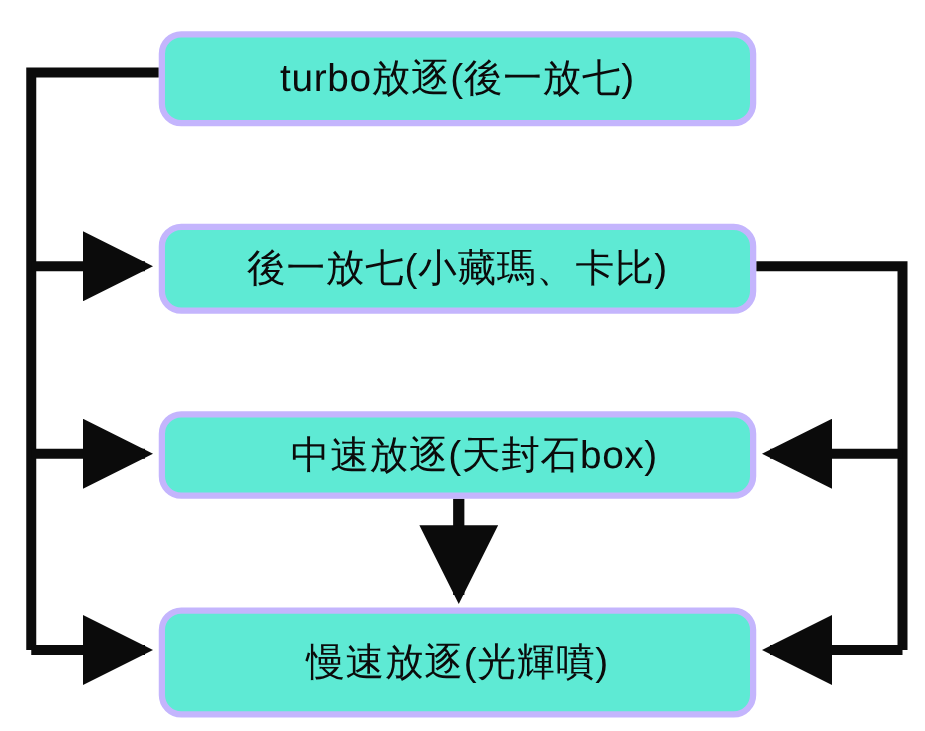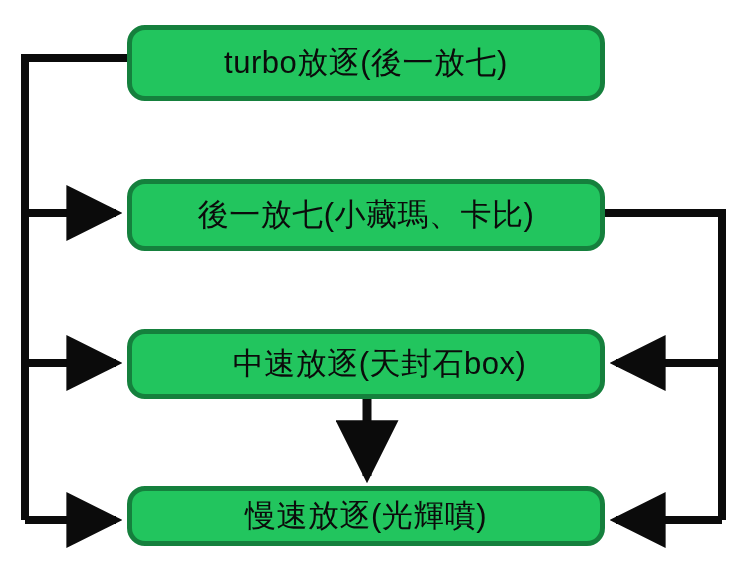--- a/index.html
+++ b/index.html
@@ -26,42 +26,42 @@
   .node-layer {
     position: absolute;
     top: 0;
     left: 0;
     width: 740px;
     height: 585px;
   }
   .node {
     position: absolute;
     box-sizing: border-box;
-    border: 5px solid #15803d;
+    border: 5px solid #c4b5fd;
     border-radius: 18px;
-    background: #22c55e;
+    background: #5eead4;
     display: flex;
     align-items: center;
     justify-content: center;
     text-align: center;
   }
   .node-label {
     font-family: "Liberation Sans", "DejaVu Sans", sans-serif;
     font-size: 31px;
     font-weight: 500;
     color: #0b0b0b;
     line-height: 1.1;
     letter-spacing: 0.5px;
     white-space: nowrap;
     user-select: none;
   }
   .node-1 { left: 127px; top: 25px;  width: 478px; height: 76px; }
   .node-2 { left: 127px; top: 179px; width: 478px; height: 72px; }
   .node-3 { left: 127px; top: 329px; width: 478px; height: 70px; padding-left: 27px; }
-  .node-4 { left: 127px; top: 486px; width: 478px; height: 60px; }
+  .node-4 { left: 127px; top: 486px; width: 478px; height: 88px; }
 </style>
 </head>
 <body>
 
 <div id="diagram-root">
 
   <svg class="flow-svg" viewBox="0 0 740 585" aria-hidden="true">
     <defs>
       <marker id="arrow-right" markerWidth="7" markerHeight="7" refX="6.2" refY="3.5" orient="auto" markerUnits="strokeWidth">
         <path d="M0,0 L7,3.5 L0,7 z" fill="#0b0b0b"></path>

